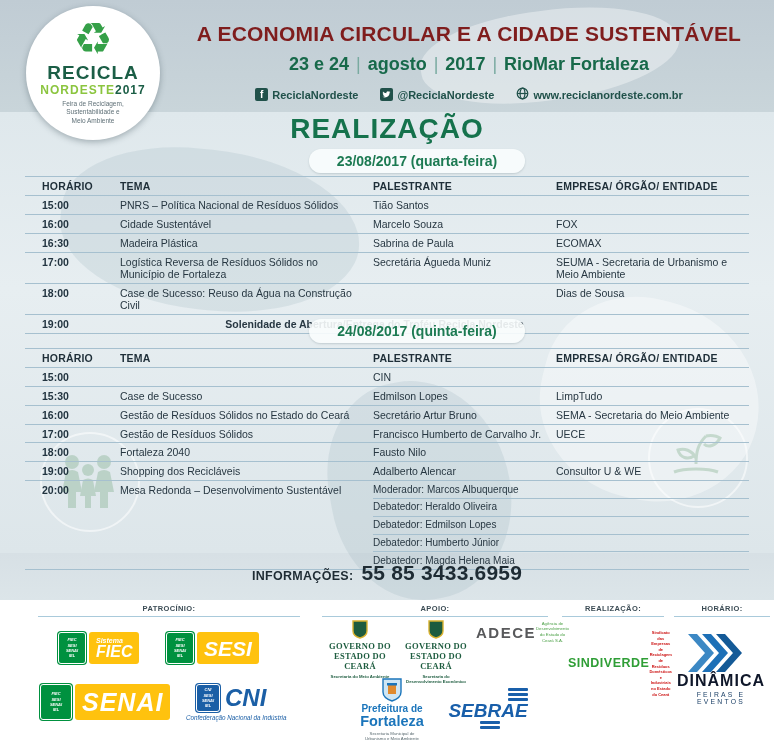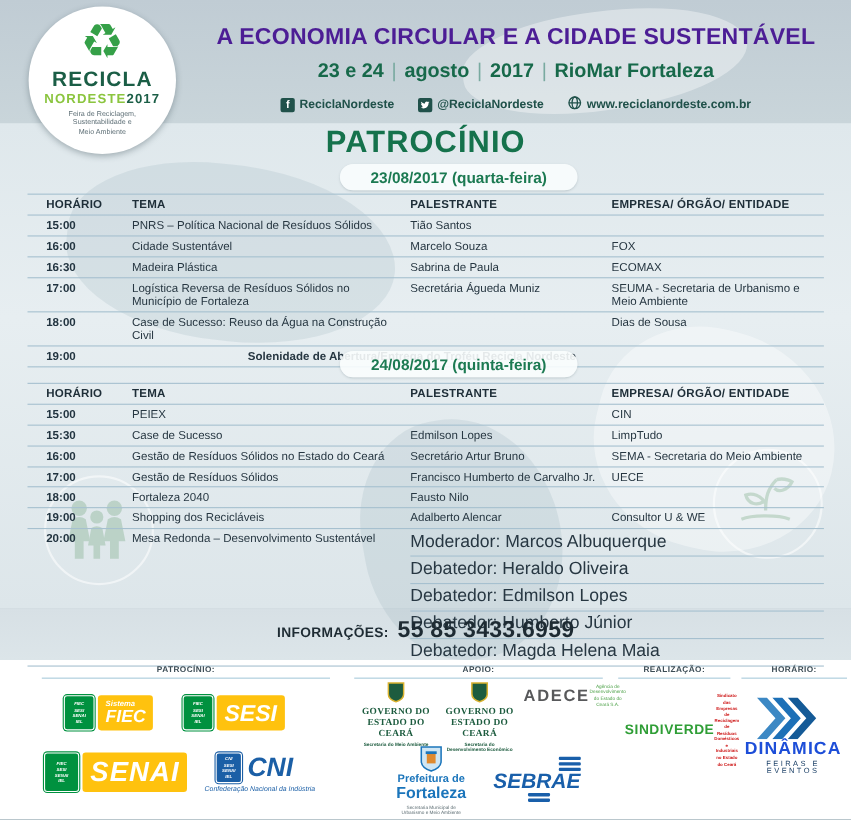--- a/index.html
+++ b/index.html
@@ -18,21 +18,21 @@
   
   .logo-badge{position:absolute;left:26px;top:6px;width:134px;height:134px;border-radius:50%;
       background:#fff;box-shadow:0 2px 6px rgba(40,60,70,.35);z-index:6;
       display:flex;flex-direction:column;align-items:center;justify-content:center;text-align:center;}
   .logo-recycle{font-size:44px;line-height:1;color:#35a048;margin-top:-4px;}
   .logo-name1{font-size:19px;font-weight:bold;letter-spacing:1px;color:#1b5e46;margin-top:1px;}
   .logo-name2{font-size:12px;font-weight:bold;letter-spacing:1px;color:#8bc53f;margin-top:-1px;}
   .logo-name2 .yr{color:#1b5e46;}
   .logo-tag{font-size:6.5px;color:#5f7077;line-height:1.25;margin-top:3px;white-space:pre-line;}
   .main-title{position:absolute;top:22px;left:168px;right:4px;text-align:center;
-      font-size:21px;font-weight:bold;color:#4c1d95;letter-spacing:.2px;}
+      font-size:21px;font-weight:bold;color:#7f1d1d;letter-spacing:.2px;}
   .sub-title{position:absolute;top:54px;left:168px;right:4px;text-align:center;
       font-size:18px;font-weight:bold;color:#17694a;}
   .sub-title .sep{color:#79aaa0;font-weight:normal;padding:0 7px;}
   .social-row{position:absolute;top:87px;left:168px;right:4px;display:flex;justify-content:center;
       gap:22px;align-items:center;font-size:11px;font-weight:bold;color:#20514a;}
   .social-item{display:flex;align-items:center;gap:4px;}
   .sq-icon{width:13px;height:13px;border-radius:2px;background:#20514a;color:#fff;display:flex;
       align-items:center;justify-content:center;font-size:10px;font-weight:bold;}
   
   .prog-heading{position:absolute;top:113px;left:0;width:774px;text-align:center;
@@ -43,21 +43,21 @@
   .pill1{top:149px;} .pill2{top:319px;}
   .ptable{position:absolute;left:25px;width:724px;z-index:3;border-bottom:1px solid #a6c0cf;}
   .t1{top:176px;} .t2{top:348px;}
   .prow{display:grid;grid-template-columns:78px 253px 183px 1fr;padding-left:17px;
       border-top:1px solid #a6c0cf;}
   .cell{font-size:10.5px;line-height:1.18;padding:3px 8px 2.5px 0;}
   .hrow .cell{font-weight:bold;color:#1e2e38;letter-spacing:.2px;}
   .time{font-weight:bold;color:#223440;}
   .merged{grid-column:2/5;text-align:center;font-weight:bold;padding-right:120px;}
   .part-stack{grid-column:3/5;}
-  .part{font-size:16px;line-height:1.18;padding:2.5px 8px 2.5px 0;}
+  .part{font-size:10px;line-height:1.18;padding:2.5px 8px 2.5px 0;}
   .part + .part{border-top:1px solid #a6c0cf;}
   
   .info-line{position:absolute;top:561px;left:0;width:774px;z-index:3;display:flex;
       justify-content:center;align-items:baseline;gap:8px;}
   .info-label{font-size:12.5px;font-weight:bold;color:#1e2b33;letter-spacing:.3px;}
   .info-phone{font-size:21px;font-weight:bold;color:#1e2b33;letter-spacing:.2px;}
   
   .fsec{position:absolute;top:604px;z-index:3;}
   .fsec-head{font-size:7.5px;font-weight:bold;color:#3c4c55;text-align:center;letter-spacing:.4px;
       padding-bottom:3px;border-bottom:1px solid #a9cadb;}
@@ -95,21 +95,21 @@
   .sebrae{flex-direction:column;align-items:center;}
   .sebrae-bars{display:flex;flex-direction:column;gap:2px;}
   .sebrae-bars span{display:block;width:20px;height:3px;background:#195faa;border-radius:1px;}
   .sebrae-name{font-size:19px;font-weight:bold;font-style:italic;color:#195faa;line-height:1.05;}
   
   .sind{flex-direction:row;text-align:center;}
   .sind-name{font-size:12.5px;font-weight:bold;color:#2f9e36;letter-spacing:.5px;line-height:1;margin-top:2px;}
   .sind-cap{font-size:4px;color:#cc1111;font-weight:bold;margin-top:2px;line-height:1.4;white-space:pre-line;}
   
   .dina{flex-direction:column;text-align:center;}
-  .dina-name{font-size:16px;font-weight:bold;color:#1d4ed8;letter-spacing:1px;line-height:1;margin-top:1px;}
+  .dina-name{font-size:16px;font-weight:bold;color:#0f172a;letter-spacing:1px;line-height:1;margin-top:1px;}
   .dina-sub{font-size:6.8px;color:#1a3f66;letter-spacing:2.2px;margin-top:2px;}
   .preline{white-space:pre-line;}
 </style>
 </head>
 <body>
 
 <div class="poster">
 
   <div class="band band-header"></div>
   <div class="band band-prog"></div>
@@ -171,21 +171,21 @@
             <g fill="none" stroke="#20514a" stroke-width="1.3">
               <circle cx="7" cy="7" r="5.7"></circle>
               <ellipse cx="7" cy="7" rx="2.6" ry="5.7"></ellipse>
               <line x1="1.3" y1="7" x2="12.7" y2="7"></line>
             </g>
           </svg></span>
       <span>www.reciclanordeste.com.br</span>
     </div>
   </div>
 
-  <div class="prog-heading">PATROCÍNIO</div>
+  <div class="prog-heading">REALIZAÇÃO</div>
 
   <div class="pill-row pill1">
       <div class="pill">23/08/2017 (quarta-feira)</div>
     </div>
 
   <div class="ptable t1">
     <div class="prow hrow">
       <div class="cell">HORÁRIO</div>
       <div class="cell">TEMA</div>
       <div class="cell">PALESTRANTE</div>
@@ -233,21 +233,20 @@
 
   <div class="ptable t2">
     <div class="prow hrow">
       <div class="cell">HORÁRIO</div>
       <div class="cell">TEMA</div>
       <div class="cell">PALESTRANTE</div>
       <div class="cell">EMPRESA/ ÓRGÃO/ ENTIDADE</div>
     </div>
     <div class="prow">
       <div class="cell time">15:00</div>
-      <div class="cell">PEIEX</div>
       <div class="cell"></div>
       <div class="cell">CIN</div>
     </div>
     <div class="prow">
       <div class="cell time">15:30</div>
       <div class="cell">Case de Sucesso</div>
       <div class="cell">Edmilson Lopes</div>
       <div class="cell">LimpTudo</div>
     </div>
     <div class="prow">

